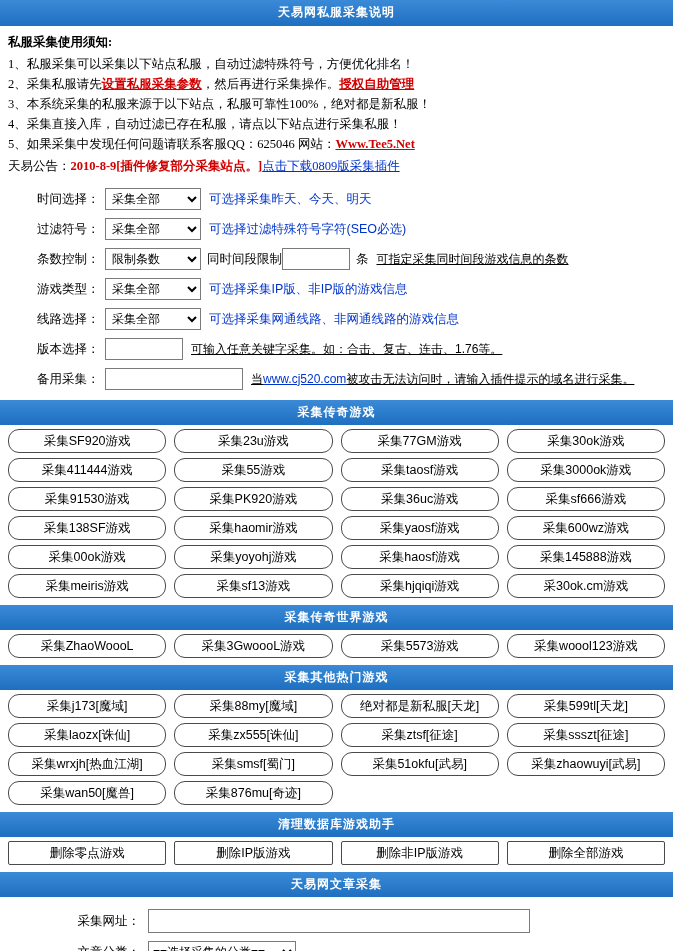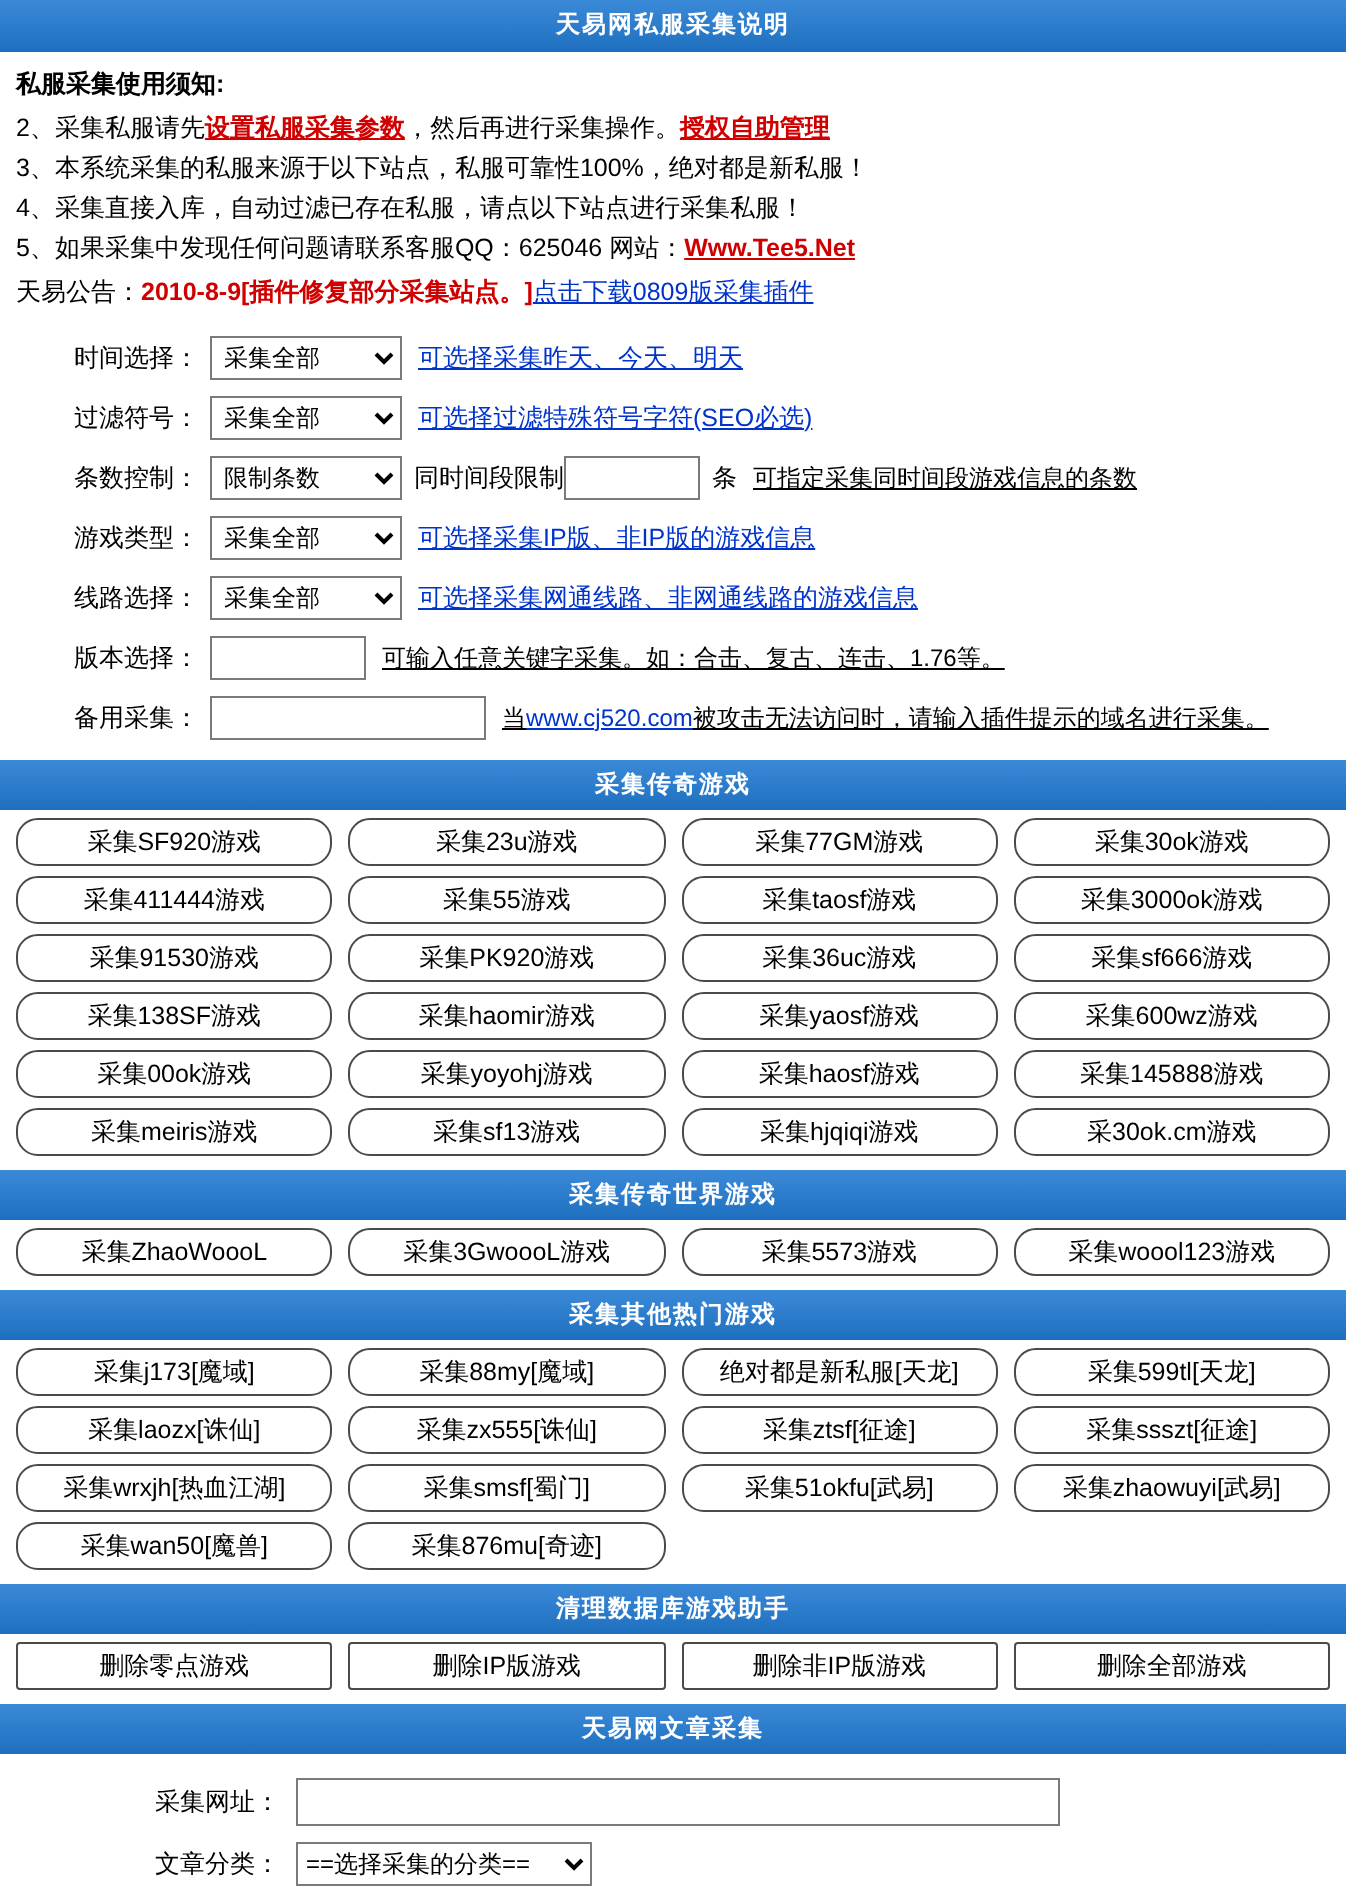--- a/index.html
+++ b/index.html
@@ -31,20 +31,21 @@
     letter-spacing: 1px;
   }
   .title-bar {
     padding: 4px 0 5px 0;
   }
   
   .notice {
     padding: 6px 8px 4px 8px;
     line-height: 20px;
     font-size: 12.5px;
+    font-family: Liberation Serif, serif;
   }
   .notice .hd {
     font-weight: bold;
     color: #000;
     margin-bottom: 2px;
   }
   .red-b { color: #d00000; font-weight: bold; }
   .blue-link {
     color: #0033cc;
     text-decoration: underline;
@@ -92,21 +93,20 @@
     height: 18px;
     border: 1px solid #7a7a7a;
     background: #ffffff;
     padding: 1px 3px;
   }
   .hint {
     color: #0033cc;
     margin-left: 8px;
     font-size: 12.5px;
     white-space: nowrap;
-    text-decoration: underline;
   }
   .hint-black {
     color: #000;
     margin-left: 8px;
     font-size: 12px;
     white-space: nowrap;
     text-decoration: underline;
   }
   .inline-txt {
     margin-left: 6px;
@@ -172,20 +172,23 @@
 </head>
 <body>
 
 <div class="page">
 
   <div class="bar title-bar">天易网私服采集说明</div>
 
   <div class="notice">
     <div class="hd">私服采集使用须知:</div>
 
+    <div class="notice-line">
+      <span>1、</span><span>私服采集可以采集以下站点私服，自动过滤特殊符号，方便优化排名！</span>
+    </div>
 
     <div class="notice-line">
       <span>2、</span><span>采集私服请先</span><span class="red-link">设置私服采集参数</span><span>，然后再进行采集操作。</span><span class="red-link">授权自助管理</span>
     </div>
 
     <div class="notice-line">
       <span>3、</span><span>本系统采集的私服来源于以下站点，私服可靠性100%，绝对都是新私服！</span>
     </div>
 
     <div class="notice-line">

